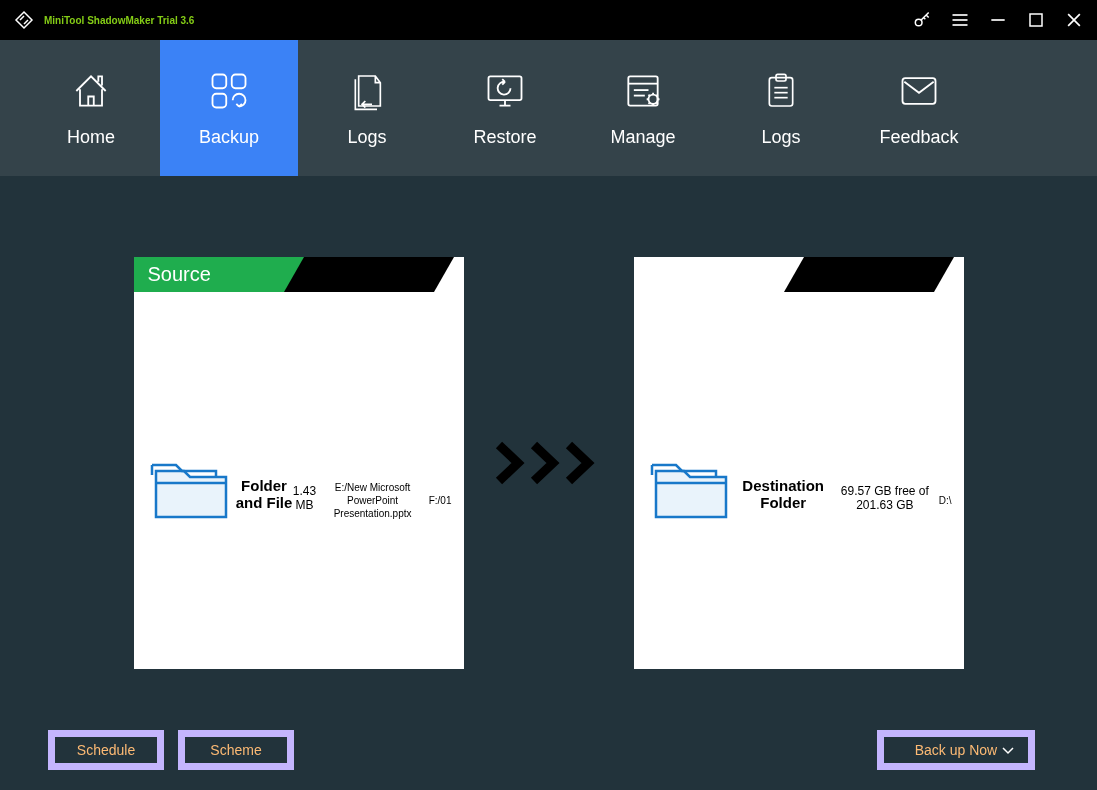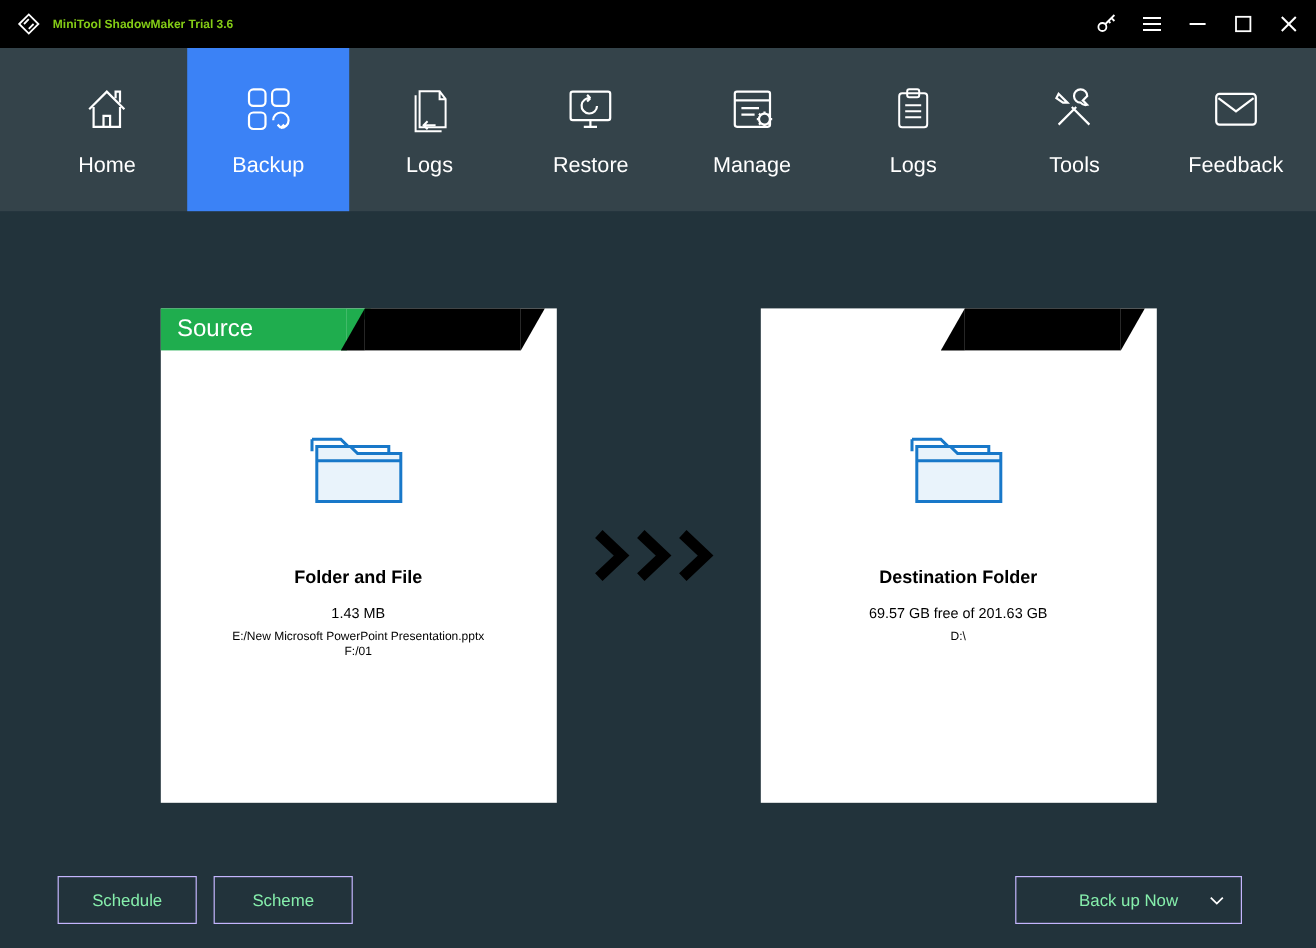--- a/index.html
+++ b/index.html
@@ -24,35 +24,35 @@
   
   .main { height: 534px; display: flex; flex-direction:column; }
   .cards-row { flex:1; display:flex; align-items:center; justify-content:center; gap: 30px; padding-top:40px;}
   .card { width: 330px; height: 412px; background: #fff; position: relative; cursor:pointer;padding-left:44px; }
   .card-header { position:absolute; top:0; left:0; width:100%; height:35px; }
   .card-header-green { position:absolute; top:0; left:0; width:155px; height:35px; background:#1fad4e; color:#fff; font-size:20px; display:flex; align-items:center; padding-left:14px; }
   .card-header-green::after{ content:""; position:absolute; right:-20px; top:0; width:0;height:0;border-top:35px solid #1fad4e; border-right:20px solid transparent;}
   .card-header-black { position:absolute; top:0; left:170px; height:35px; width:130px; background:#000; }
   .card-header-black::before{ content:""; position:absolute; left:-20px; top:0; width:0;height:0;border-bottom:35px solid #000; border-left:20px solid transparent;}
   .card-header-black::after{ content:""; position:absolute; right:-20px; top:0; width:0;height:0;border-top:35px solid #000; border-right:20px solid transparent;}
-  .card-body { position:absolute; top:35px; left:0; right:0; bottom:0; display:flex; flex-direction:column; align-items:center; color:#000; text-align:center; padding: 40px 12px 0 12px;}
+  .card-body { position:absolute; top:35px; left:0; right:0; bottom:0; display:flex; flex-direction:row; align-items:center; color:#000; text-align:center; padding: 40px 12px 0 12px;}
   .folder-icon { margin-top:20px; margin-bottom:40px;}
   .card-title { font-size:15px; font-weight:bold; margin-bottom:14px;}
   .card-sub { font-size:12px; margin-bottom:6px;}
   .card-path { font-size:10px; line-height:1.3;}
 
   .arrows { display:flex; align-items:center; justify-content:center;}
   .arrows svg{ display:block;}
 
   
   .footer { height: 80px; display:flex; align-items:center; padding: 0 48px;}
-  .btn { height:40px; border:1px solid #c4b5fd; background:transparent; color:#86efac; font-size:14px; display:flex; align-items:center; justify-content:center; cursor:pointer; margin-right:14px;}
+  .btn { height:40px; border:7px solid #c4b5fd; background:transparent; color:#fdba74; font-size:14px; display:flex; align-items:center; justify-content:center; cursor:pointer; margin-right:14px;}
   .btn.small{ width:116px;}
   .btn.med{ width:128px;}
-  .btn.large{ width:189px; position:relative;}
+  .btn.large{ width:158px; position:relative;}
   .footer-spacer{flex:1;}
   .btn.large .caret{ position:absolute; right:14px; top:50%; transform:translateY(-50%);}
 </style>
 </head>
 <body>
 
 <div class="titlebar">
   <div class="titlebar-logo">
     <svg width="20" height="20" viewBox="0 0 20 20">
         <path d="M2 10 L10 2 L18 10 L10 18 Z M6 10 L10 6 M14 10 L10 14" stroke="#fff" stroke-width="1.5" fill="none"></path>
@@ -148,29 +148,20 @@
     <div class="icon">
       <svg width="40" height="44" viewBox="0 0 48 48" stroke="#fff" fill="none" stroke-width="2">
           <rect x="10" y="8" width="28" height="34" rx="3"></rect>
           <rect x="18" y="4" width="12" height="8" rx="2"></rect>
           <line x1="16" y1="20" x2="32" y2="20"></line>
           <line x1="16" y1="26" x2="32" y2="26"></line>
           <line x1="16" y1="32" x2="32" y2="32"></line>
         </svg>
     </div>
     <div class="label">Logs</div>
-  </div>
-  <div class="nav-item">
-    <div class="icon">
-      <svg width="44" height="44" viewBox="0 0 48 48" stroke="#fff" fill="none" stroke-width="2">
-          <path d="M10 38 L26 22 M30 18 A6 6 0 1 1 36 12 L32 16 L36 20 A6 6 0 0 1 30 18 Z"></path>
-          <path d="M38 38 L22 22 M18 18 L10 10 L8 14 L14 18 Z"></path>
-        </svg>
-    </div>
-    <div class="label">Tools</div>
   </div>
   <div class="nav-item">
     <div class="icon">
       <svg width="44" height="40" viewBox="0 0 48 40" stroke="#fff" fill="none" stroke-width="2">
           <rect x="6" y="6" width="36" height="28" rx="3"></rect>
           <path d="M8 10 L24 22 L40 10"></path>
         </svg>
     </div>
     <div class="label">Feedback</div>
   </div>

